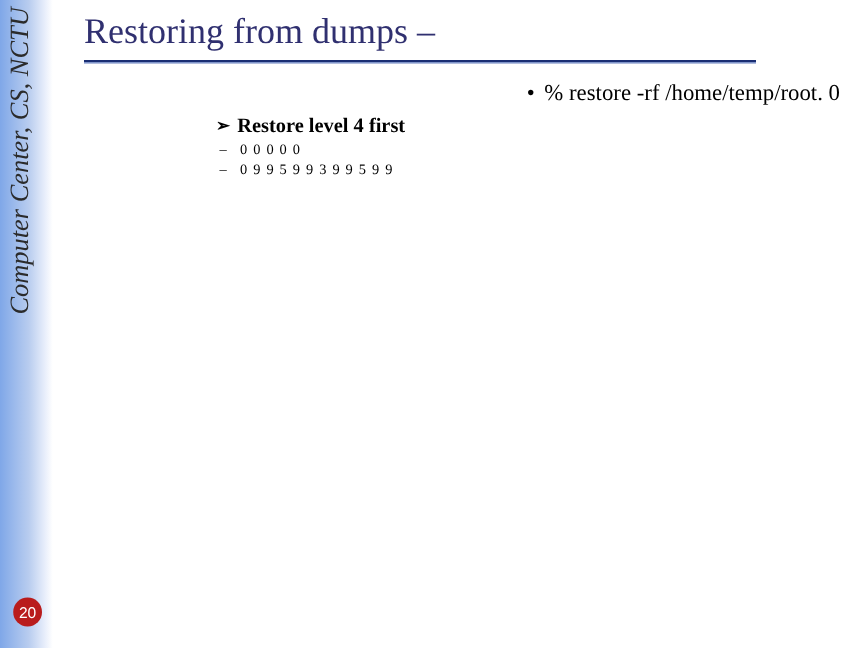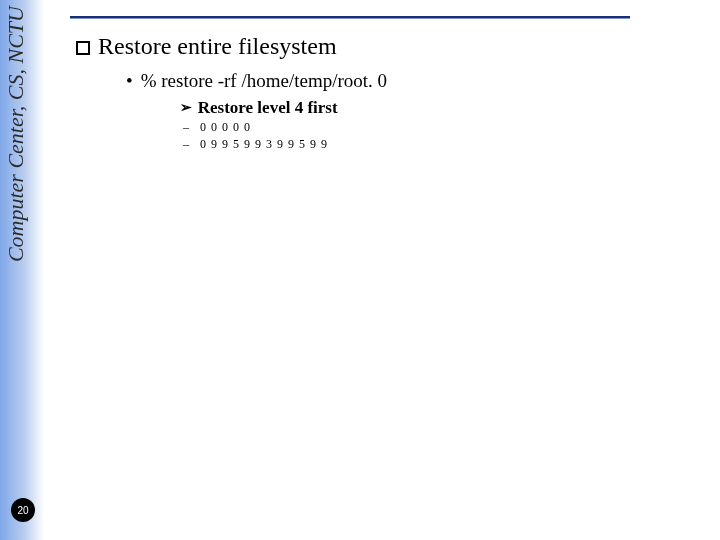--- a/index.html
+++ b/index.html
@@ -15,63 +15,61 @@
     transform: rotate(180deg);
     font-family: Georgia, "Times New Roman", serif;
     font-style: italic; font-weight: 500;
     font-size: 22px; letter-spacing: 0px;
     color: #2b2b2b;
     white-space: nowrap;
   }
   .page-badge {
     position: absolute; left: 11px; bottom: 18px;
     width: 24px; height: 24px; border-radius: 50%;
-    background: #000000; color: #fff;
+    background: #b91c1c; color: #fff;
     display: flex; align-items: center; justify-content: center;
-    font-family: Arial, sans-serif; font-size: 10px;
+    font-family: Arial, sans-serif; font-size: 13px;
   }
   .content { position: absolute; left: 70px; top: 10px; right: 20px; }
   .title-block { margin-bottom: 6px; }
   .title-line1 { font-size: 30px; color: #303070; font-family: "Times New Roman", serif; }
   .title-line2 { font-size: 30px; color: #303070; font-family: "Times New Roman", serif; padding-left: 88px; }
   .rule {
     height: 3px; width: 560px; margin: 6px 0 14px 0;
     background: linear-gradient(to bottom, #1a2e73 0%, #1a2e73 55%, #7f94c9 55%, #7f94c9 100%);
   }
   .lvl1 { font-size: 24px; margin: 4px 0 10px 6px; }
   .sqbullet {
     display: inline-block; width: 14px; height: 14px; border: 2px solid #000;
     margin-right: 8px; position: relative; top: 1px;
   }
-  .lvl2 { font-size: 19px; margin: 6px 0 6px 56px; }
+  .lvl2 { font-size: 19px; margin: 6px 0 6px 56px; text-align: right; }
   .lvl2 .b { margin-right: 8px; }
   .lvl3 { font-size: 17px; font-weight: bold; margin: 4px 0 2px 110px; }
   .lvl3 .arrow { margin-right: 6px; font-size: 14px; position: relative; top: -1px; }
   .lvl4 { font-size: 12px; margin: 2px 0 2px 113px; letter-spacing: 1px; }
   .lvl4 .dash { margin-right: 10px; }
 </style>
 </head>
 <body>
 
 <div class="slide">
 
   <div class="sidebar">
     <div class="sidebar-text">Computer Center, CS, NCTU</div>
   </div>
 
   <div class="page-badge">20</div>
 
   <div class="content">
     <div class="title-block">
+      <div class="title-line1">Restoring from dumps –</div>
     </div>
     <div class="rule"></div>
 
-    <div class="lvl1">
-      <span class="sqbullet"></span><span>Restore entire filesystem</span>
-    </div>
 
     <div class="lvl2">
       <span class="b">•</span><span>% restore -rf  /home/temp/root. 0</span>
     </div>
 
 
     <div class="lvl3">
       <span class="arrow">➢</span><span>Restore level 4 first</span>
     </div>
 

